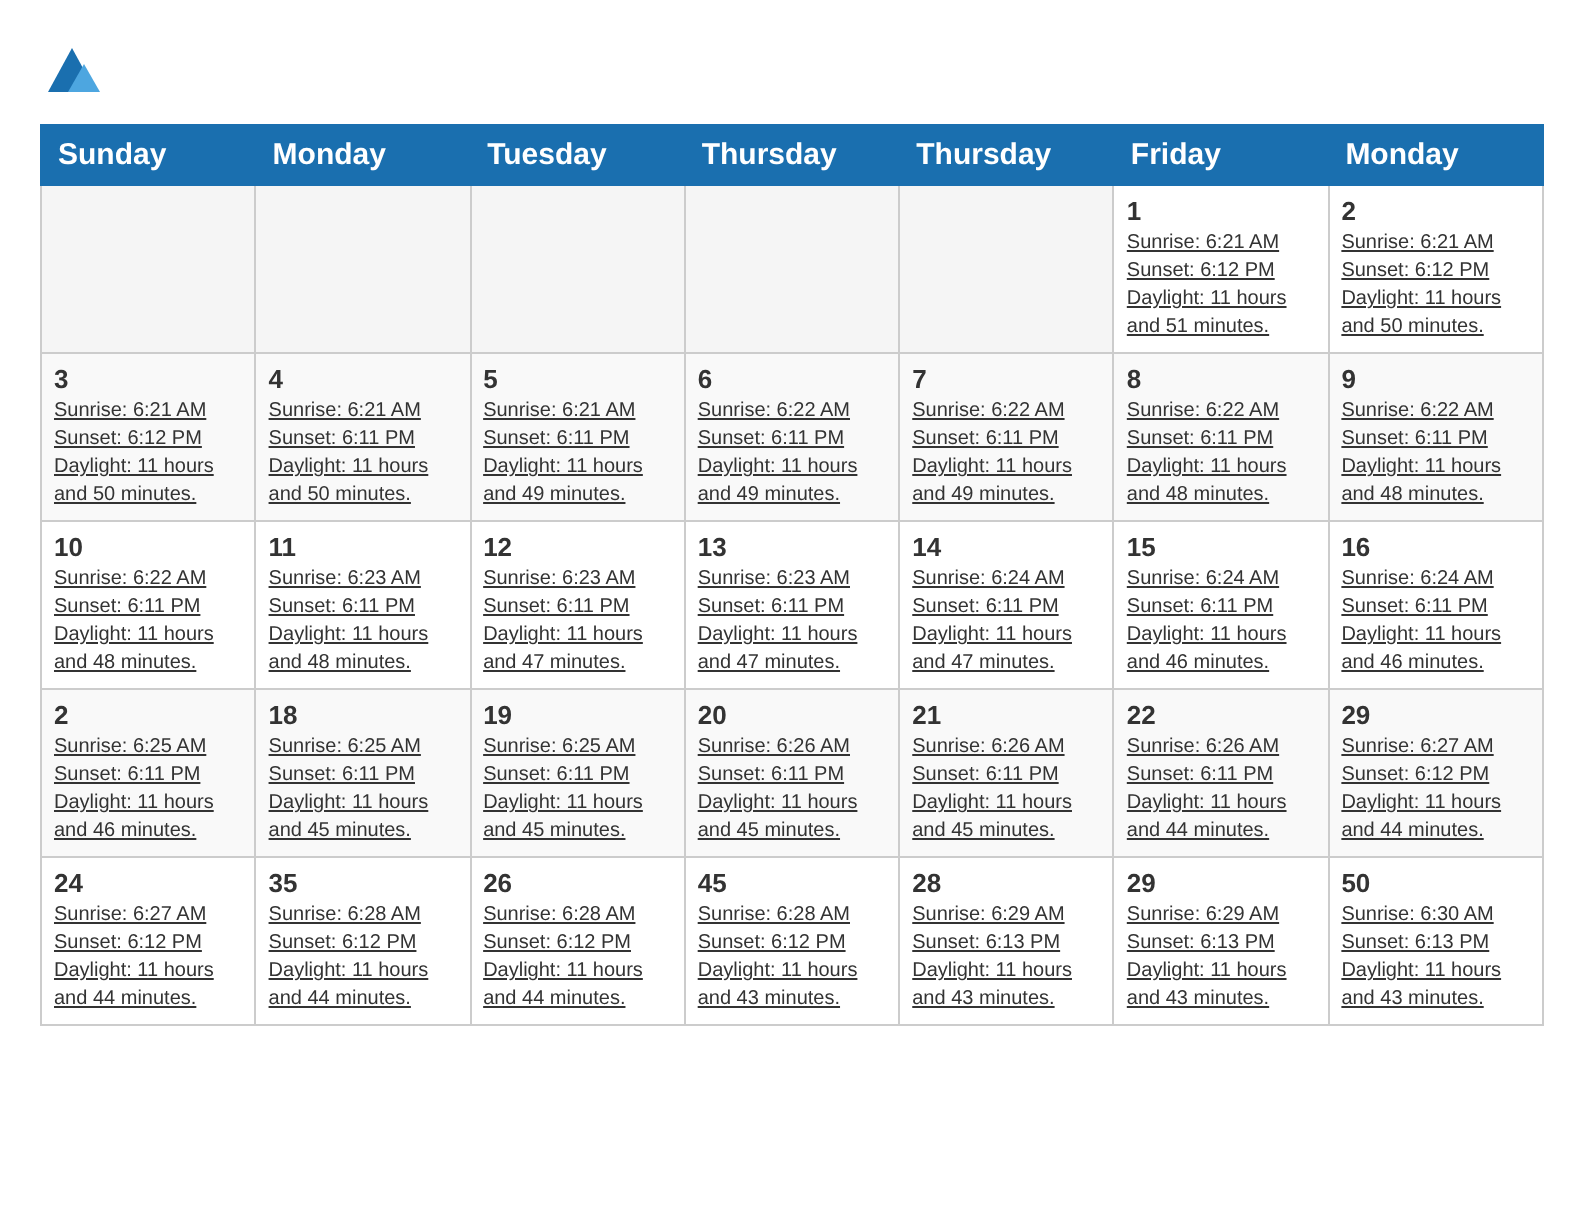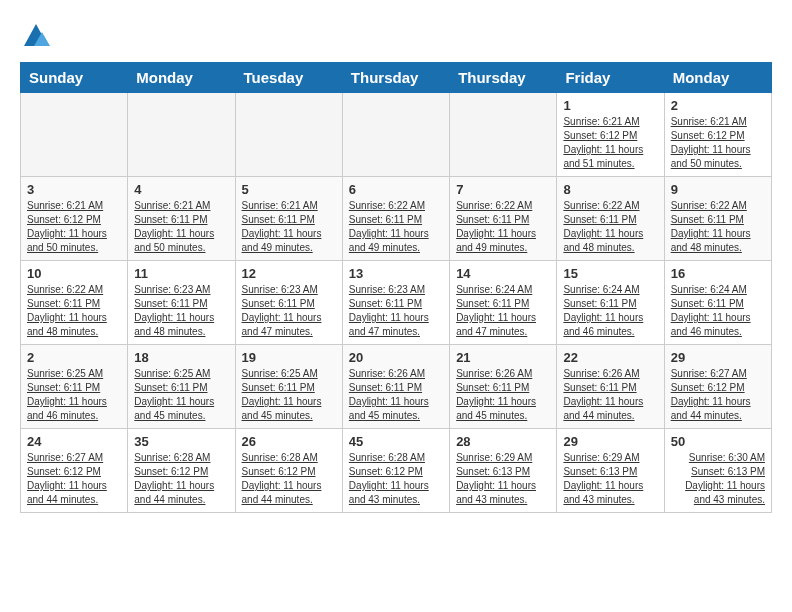--- a/index.html
+++ b/index.html
@@ -314,19 +314,19 @@
 Daylight: 11 hours and 43 minutes.</div>
         </td>
         <td class="has-data">
           <span class="day-number">29</span>
           <div class="day-info" style="white-space: pre-line;">Sunrise: 6:29 AM
 Sunset: 6:13 PM
 Daylight: 11 hours and 43 minutes.</div>
         </td>
         <td class="has-data">
           <span class="day-number">50</span>
-          <div class="day-info" style="white-space: pre-line; text-align: right;">Sunrise: 6:30 AM
+          <div class="day-info" style="white-space: pre-line;">Sunrise: 6:30 AM
 Sunset: 6:13 PM
 Daylight: 11 hours and 43 minutes.</div>
         </td>
       </tr>
     </tbody>
 </table>
 
 </body></html>

